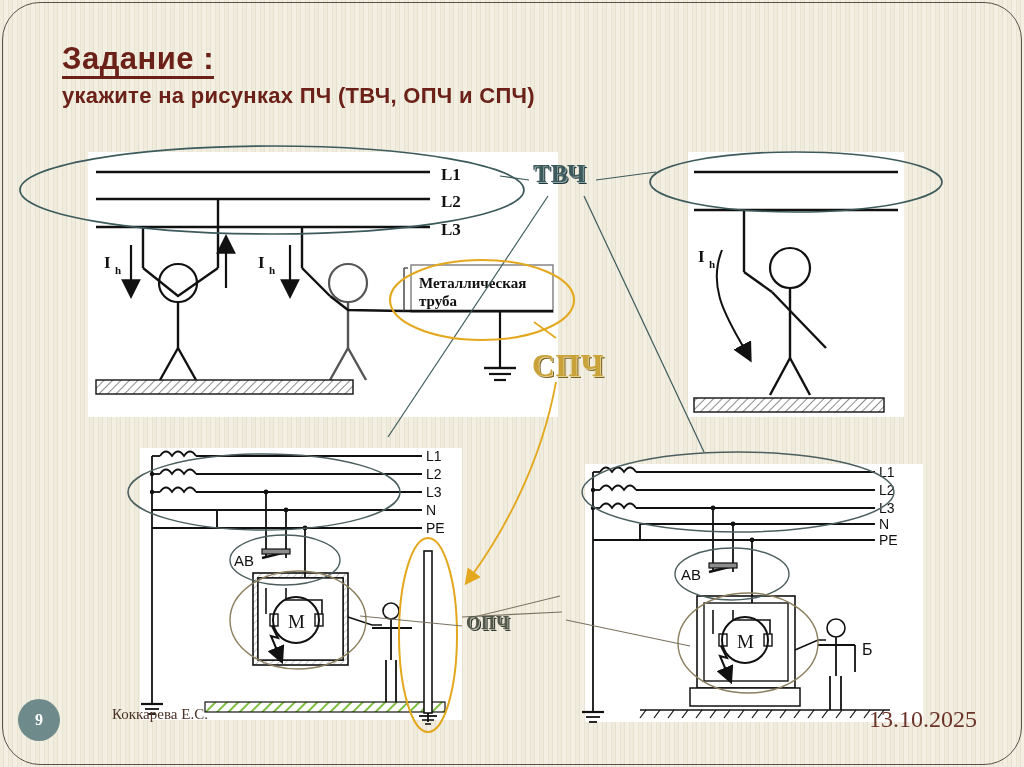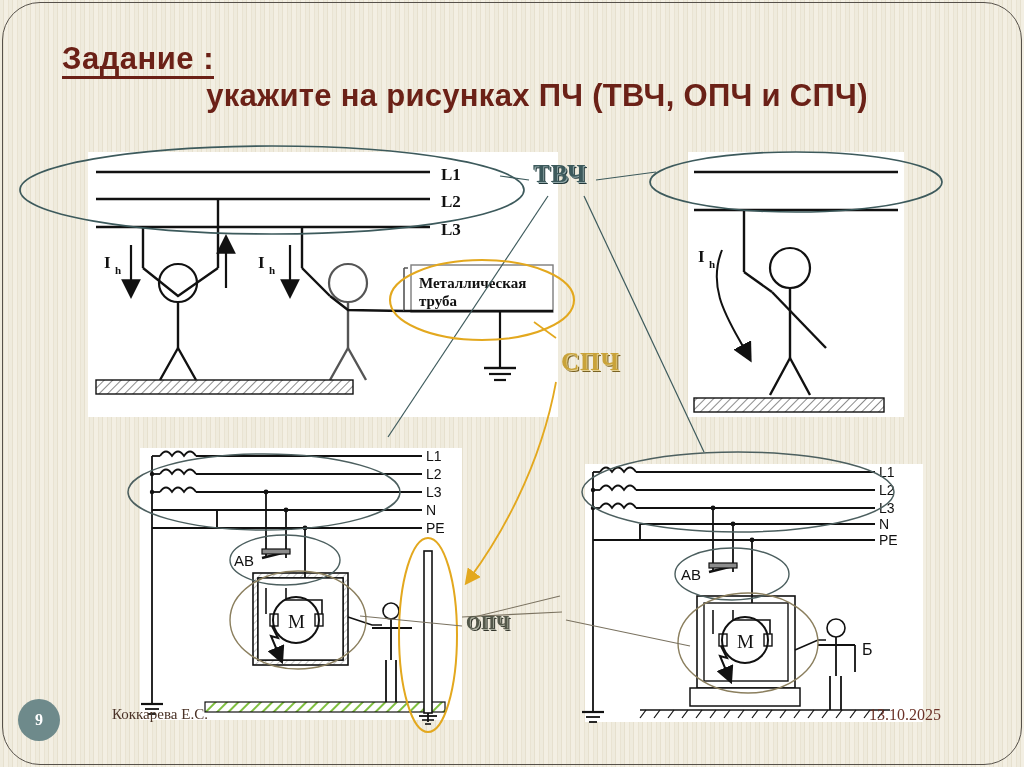--- a/index.html
+++ b/index.html
@@ -32,60 +32,60 @@
   }
   .t-line1{
     margin-left:62px;
     font-size:31px;font-weight:bold;color:#6b2117;
     letter-spacing:.5px;line-height:1.08;
     display:inline-block;
     border-bottom:3px solid #6b2117;
     padding-bottom:1px;
   }
   .t-line2{
-    margin-left:62px;
-    font-size:31px;font-weight:bold;color:#6b2117;
-    letter-spacing:.3px;line-height:1.1;text-align:center;
+    margin-left:62px;margin-top:5px;
+    font-size:22px;font-weight:bold;color:#6b2117;
+    letter-spacing:.3px;line-height:1.1;
   }
   
   .panel{position:absolute;background:#ffffff;}
   #panel-tl{left:88px;top:152px;width:470px;height:265px;}
   #panel-tr{left:688px;top:152px;width:216px;height:265px;}
   #panel-bl{left:140px;top:448px;width:322px;height:272px;}
   #panel-br{left:585px;top:464px;width:338px;height:258px;}
 
   .svgabs{position:absolute;left:0;top:0;width:1024px;height:767px;overflow:visible;}
 
   
   .callout{
     position:absolute;font-weight:bold;
     font-family:"Liberation Serif", serif;
     letter-spacing:1px;
   }
   #cw-tvch{left:533px;top:160px;font-size:25px;color:#3d5a5c;
     text-shadow:1px 1px 0 #8fa6a7, 2px 2px 0 #22383a;font-family:Liberation Serif, serif;}
-  #cw-spch{left:561px;top:348px;font-size:25px;color:#c9a33a;
+  #cw-spch{left:532px;top:348px;font-size:31px;color:#c9a33a;
     text-shadow:1px 1px 0 #e4cf8f, 2px 2px 0 #7a6322;}
   #cw-opch{left:466px;top:613px;font-size:18px;color:#54584a;
     text-shadow:1px 1px 0 #a9ad9d, 2px 2px 0 #33362c;}
 
   
   #pagenum{
     position:absolute;left:18px;top:699px;width:42px;height:42px;
     border-radius:50%;background:#6e8a8b;color:#ffffff;
     font-size:16px;font-weight:bold;text-align:center;line-height:42px;
     font-family:"Liberation Serif", serif;
   }
   #author{
     position:absolute;left:112px;top:706px;
     font-family:"Liberation Serif", serif;font-size:15px;color:#4a3226;
   }
   #datestamp{
     position:absolute;left:869px;top:706px;
-    font-family:"Liberation Serif", serif;font-size:16px;color:#6b3228;
+    font-family:"Liberation Serif", serif;font-size:24px;color:#6b3228;
   }
 
   
   text{font-family:"Liberation Serif", serif;}
   .lbl{font-family:"Liberation Sans", sans-serif;}
 </style>
 </head>
 <body>
 
 <div id="slide">

